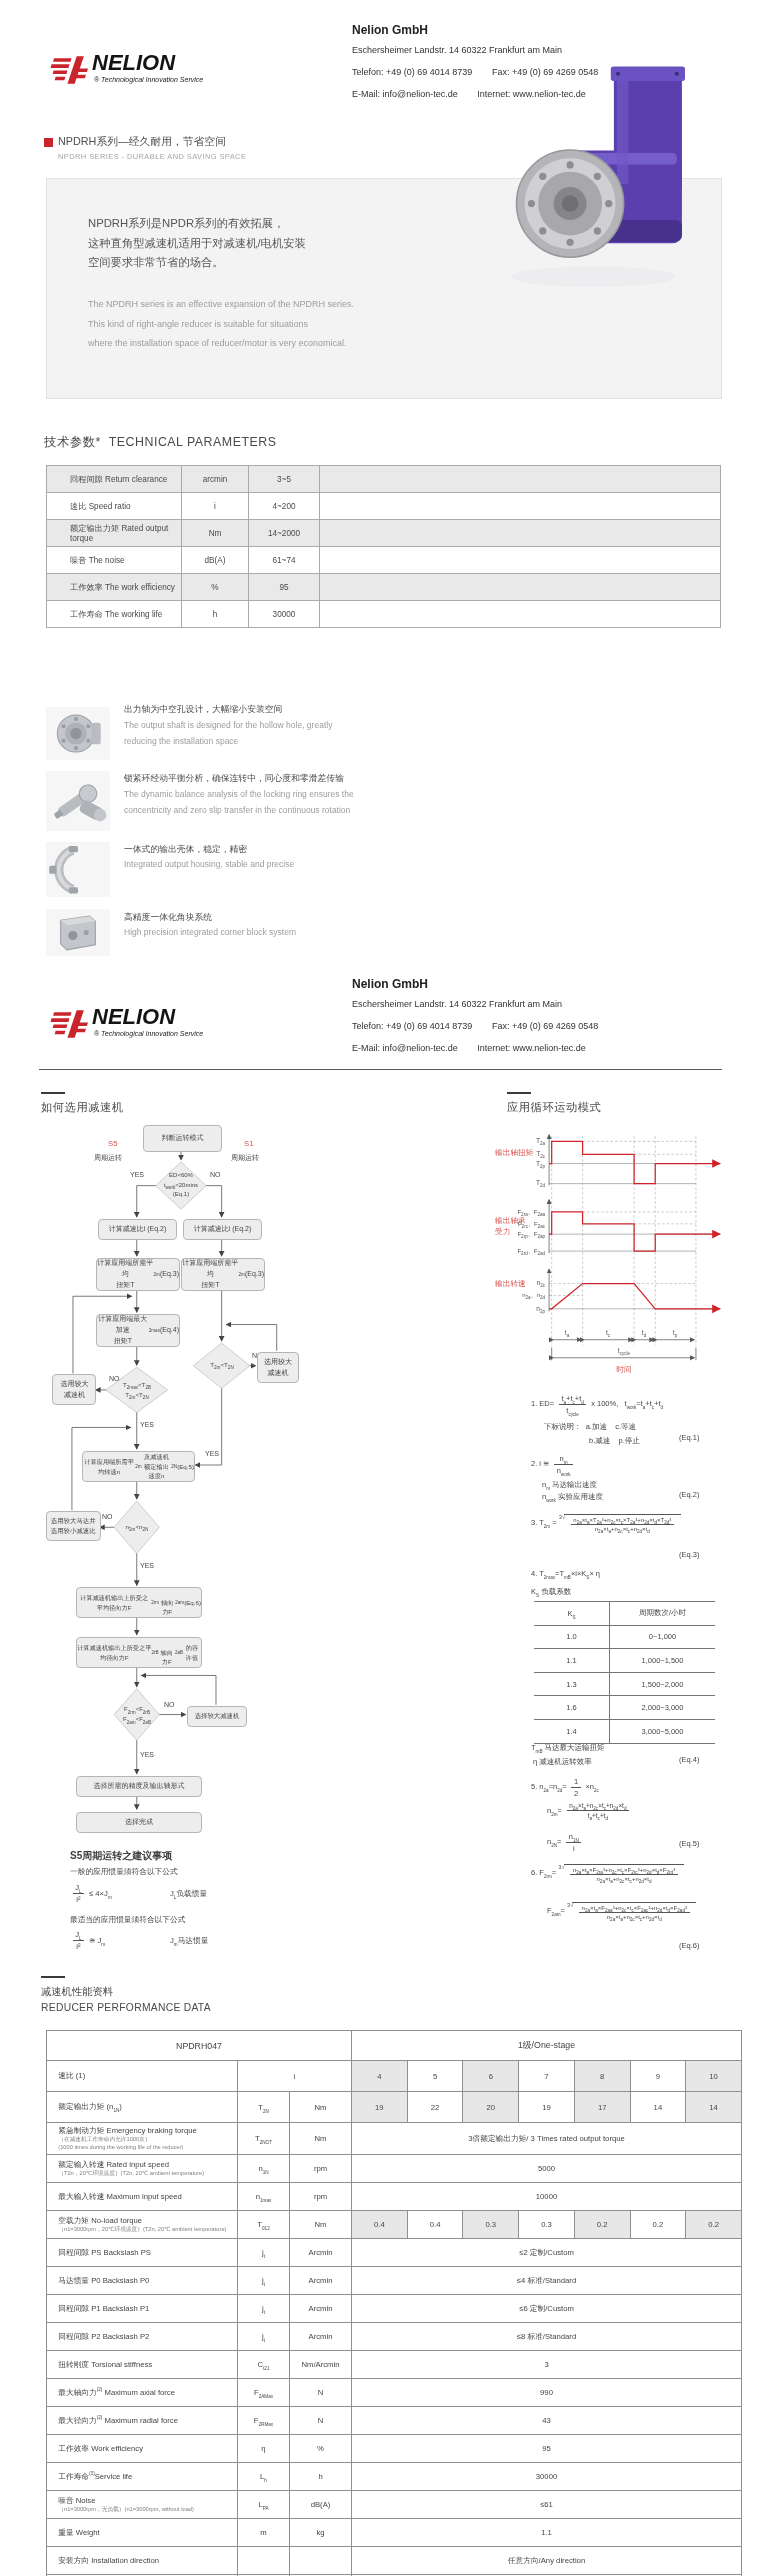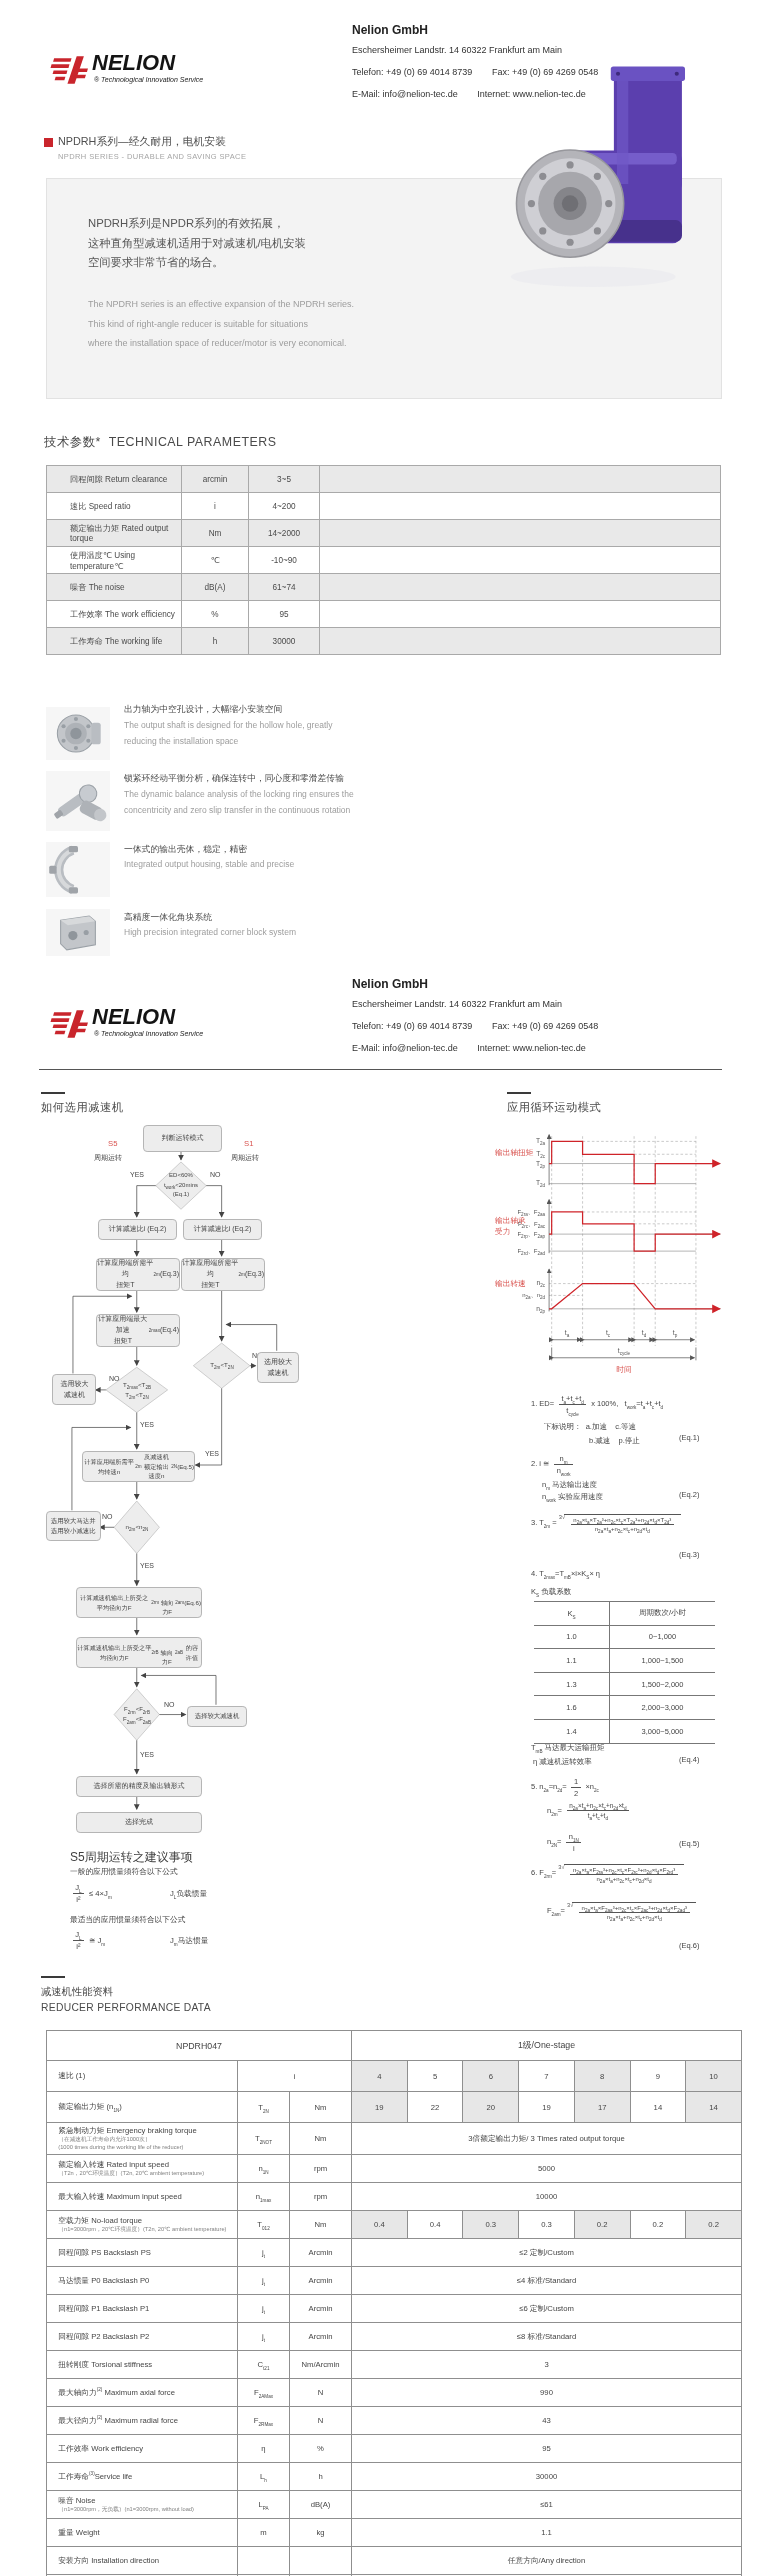--- a/index.html
+++ b/index.html
@@ -45,21 +45,21 @@
 
   
   .fnode{position:absolute;background:#ededed;border:0.5px solid #b5b5b5;border-radius:4.1px;
          display:flex;align-items:center;justify-content:center;text-align:center;
          font-size:7px;color:#454545;line-height:1.55;white-space:pre-line}
   .fnode.sm{font-size:6.2px;line-height:1.6}
   .dtext{position:absolute;transform:translate(-50%,-50%);text-align:center;font-size:6.2px;
          color:#454545;line-height:1.6;white-space:pre-line}
   .flabel{position:absolute;font-size:7px;color:#454545}
   .fred{position:absolute;color:#d9534f;font-size:7.7px}
-  .note-t{font-size:12px;color:#3f3f3f;font-weight:normal}
+  .note-t{font-size:10px;color:#3f3f3f;font-weight:bold}
   .note-l{font-size:7.7px;color:#3f3f3f}
 
   
   .eq{position:absolute;font-size:7.5px;color:#454545;white-space:nowrap}
   .frac{display:inline-block;vertical-align:middle;text-align:center;margin:0 2.6px}
   .frac .num{display:block;padding:0 2.6px 1px;border-bottom:0.7px solid #555}
   .frac .den{display:block;padding:1px 2.6px 0}
   .radwrap{display:inline-block;vertical-align:middle;border-top:0.9px solid #555;padding:1.5px 4.1px 0}
   .rad{display:inline-block;vertical-align:middle;font-size:13.4px;color:#555;margin-right:-1px}
   .rad i{font-style:normal;font-size:5.7px;vertical-align:9.3px}
@@ -104,21 +104,21 @@
   </div>
   <div class="abs contact" style="left:352px;top:23px">
     <div class="co">Nelion GmbH</div>
     <div>Eschersheimer Landstr. 14 60322 Frankfurt am Main</div>
     <div><span>Telefon: +49 (0) 69 4014 8739</span><span class="gap2"></span><span>Fax: +49 (0) 69 4269 0548</span></div>
     <div><span>E-Mail: info@nelion-tec.de</span><span class="gap2"></span><span>Internet: www.nelion-tec.de</span></div>
   </div>
 </div>
 
 <div class="abs red-sq" style="left:44px;top:138px"></div>
-<div class="abs sec-zh" style="left:58px;top:135px">NPDRH系列—经久耐用，电机安装</div>
+<div class="abs sec-zh" style="left:58px;top:135px">NPDRH系列—经久耐用，节省空间</div>
 <div class="abs sec-en" style="left:58px;top:152px">NPDRH SERIES - DURABLE AND SAVING SPACE</div>
 
 <div class="abs intro-box" style="left:46px;top:178px;width:674px;height:219px">
   <div class="abs intro-zh" style="left:41px;top:35px">
     <div>NPDRH系列是NPDR系列的有效拓展，</div>
     <div>这种直角型减速机适用于对减速机/电机安装</div>
     <div>空间要求非常节省的场合。</div>
   </div>
   <div class="abs intro-en" style="left:41px;top:116px">
     <div>The NPDRH series is an effective expansion of the NPDRH series.</div>
@@ -175,26 +175,20 @@
       <tr>
       <td class="l">速比  Speed ratio</td>
       <td class="u">i</td>
       <td class="v">4~200</td>
       <td></td>
     </tr>
       <tr>
       <td class="l">额定输出力矩  Rated output torque</td>
       <td class="u">Nm</td>
       <td class="v">14~2000</td>
-      <td></td>
-    </tr>
-      <tr>
-      <td class="l">使用温度℃  Using temperature℃</td>
-      <td class="u">℃</td>
-      <td class="v">-10~90</td>
       <td></td>
     </tr>
       <tr>
       <td class="l">噪音  The noise</td>
       <td class="u">dB(A)</td>
       <td class="v">61~74</td>
       <td></td>
     </tr>
       <tr>
       <td class="l">工作效率  The work efficiency</td>

